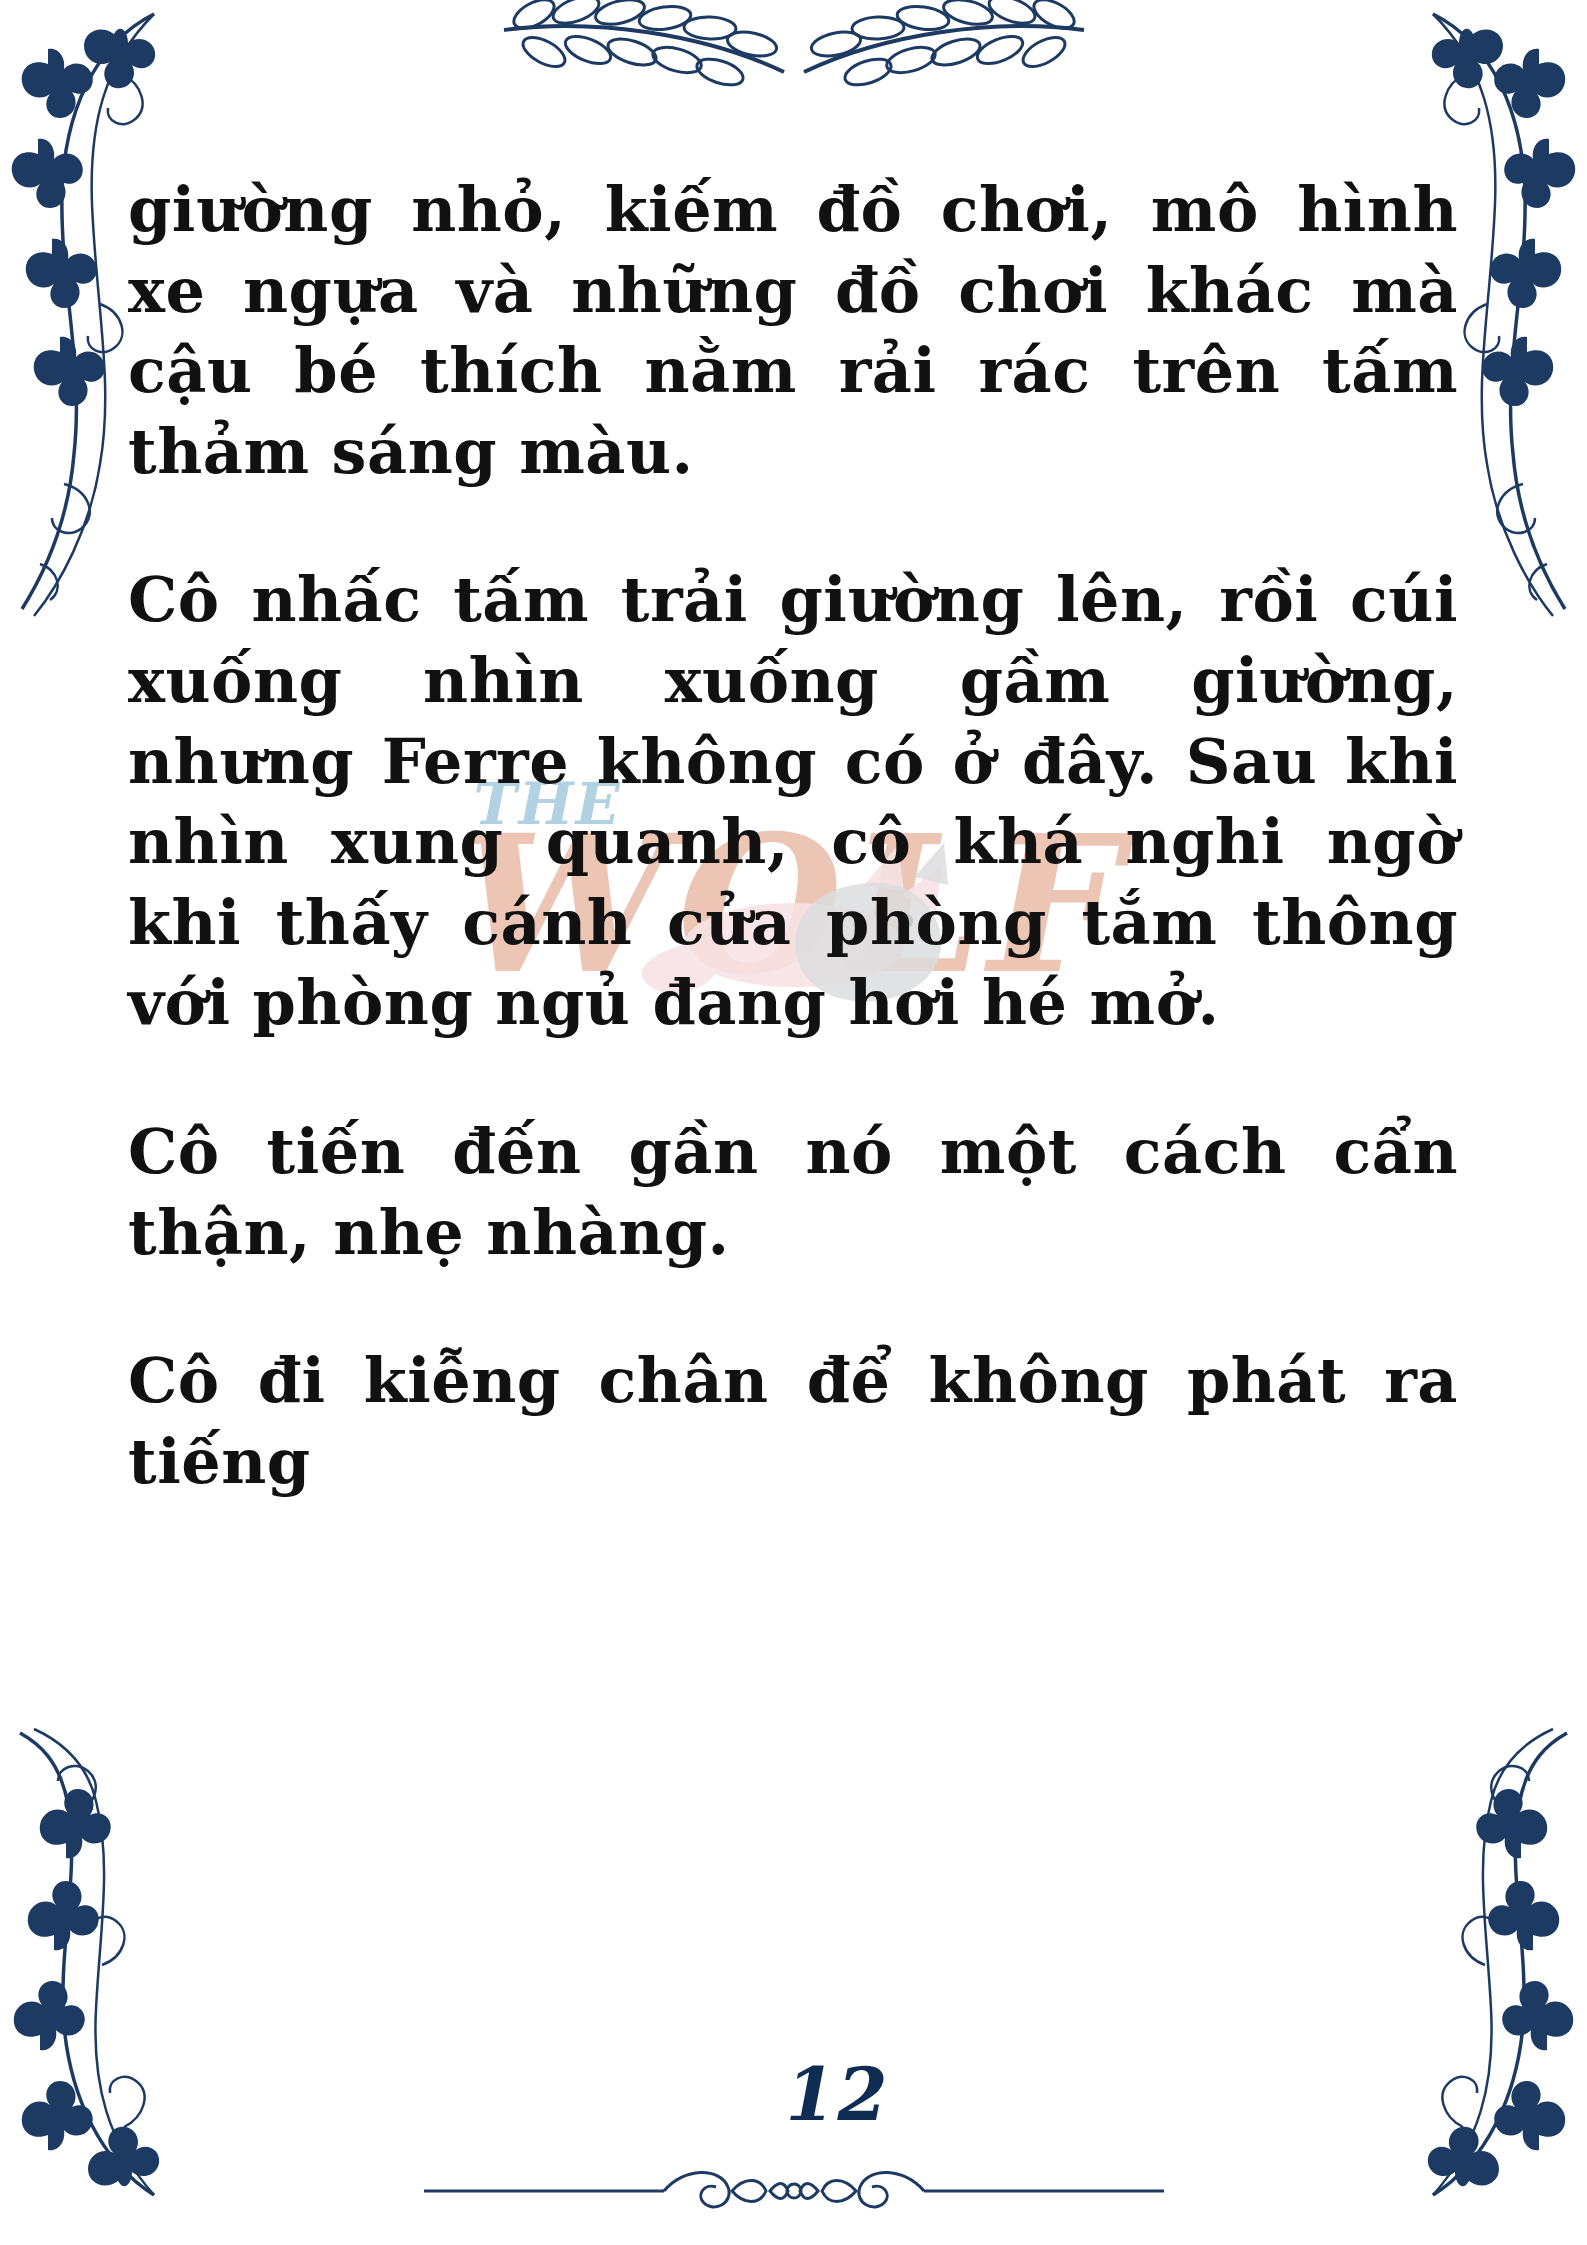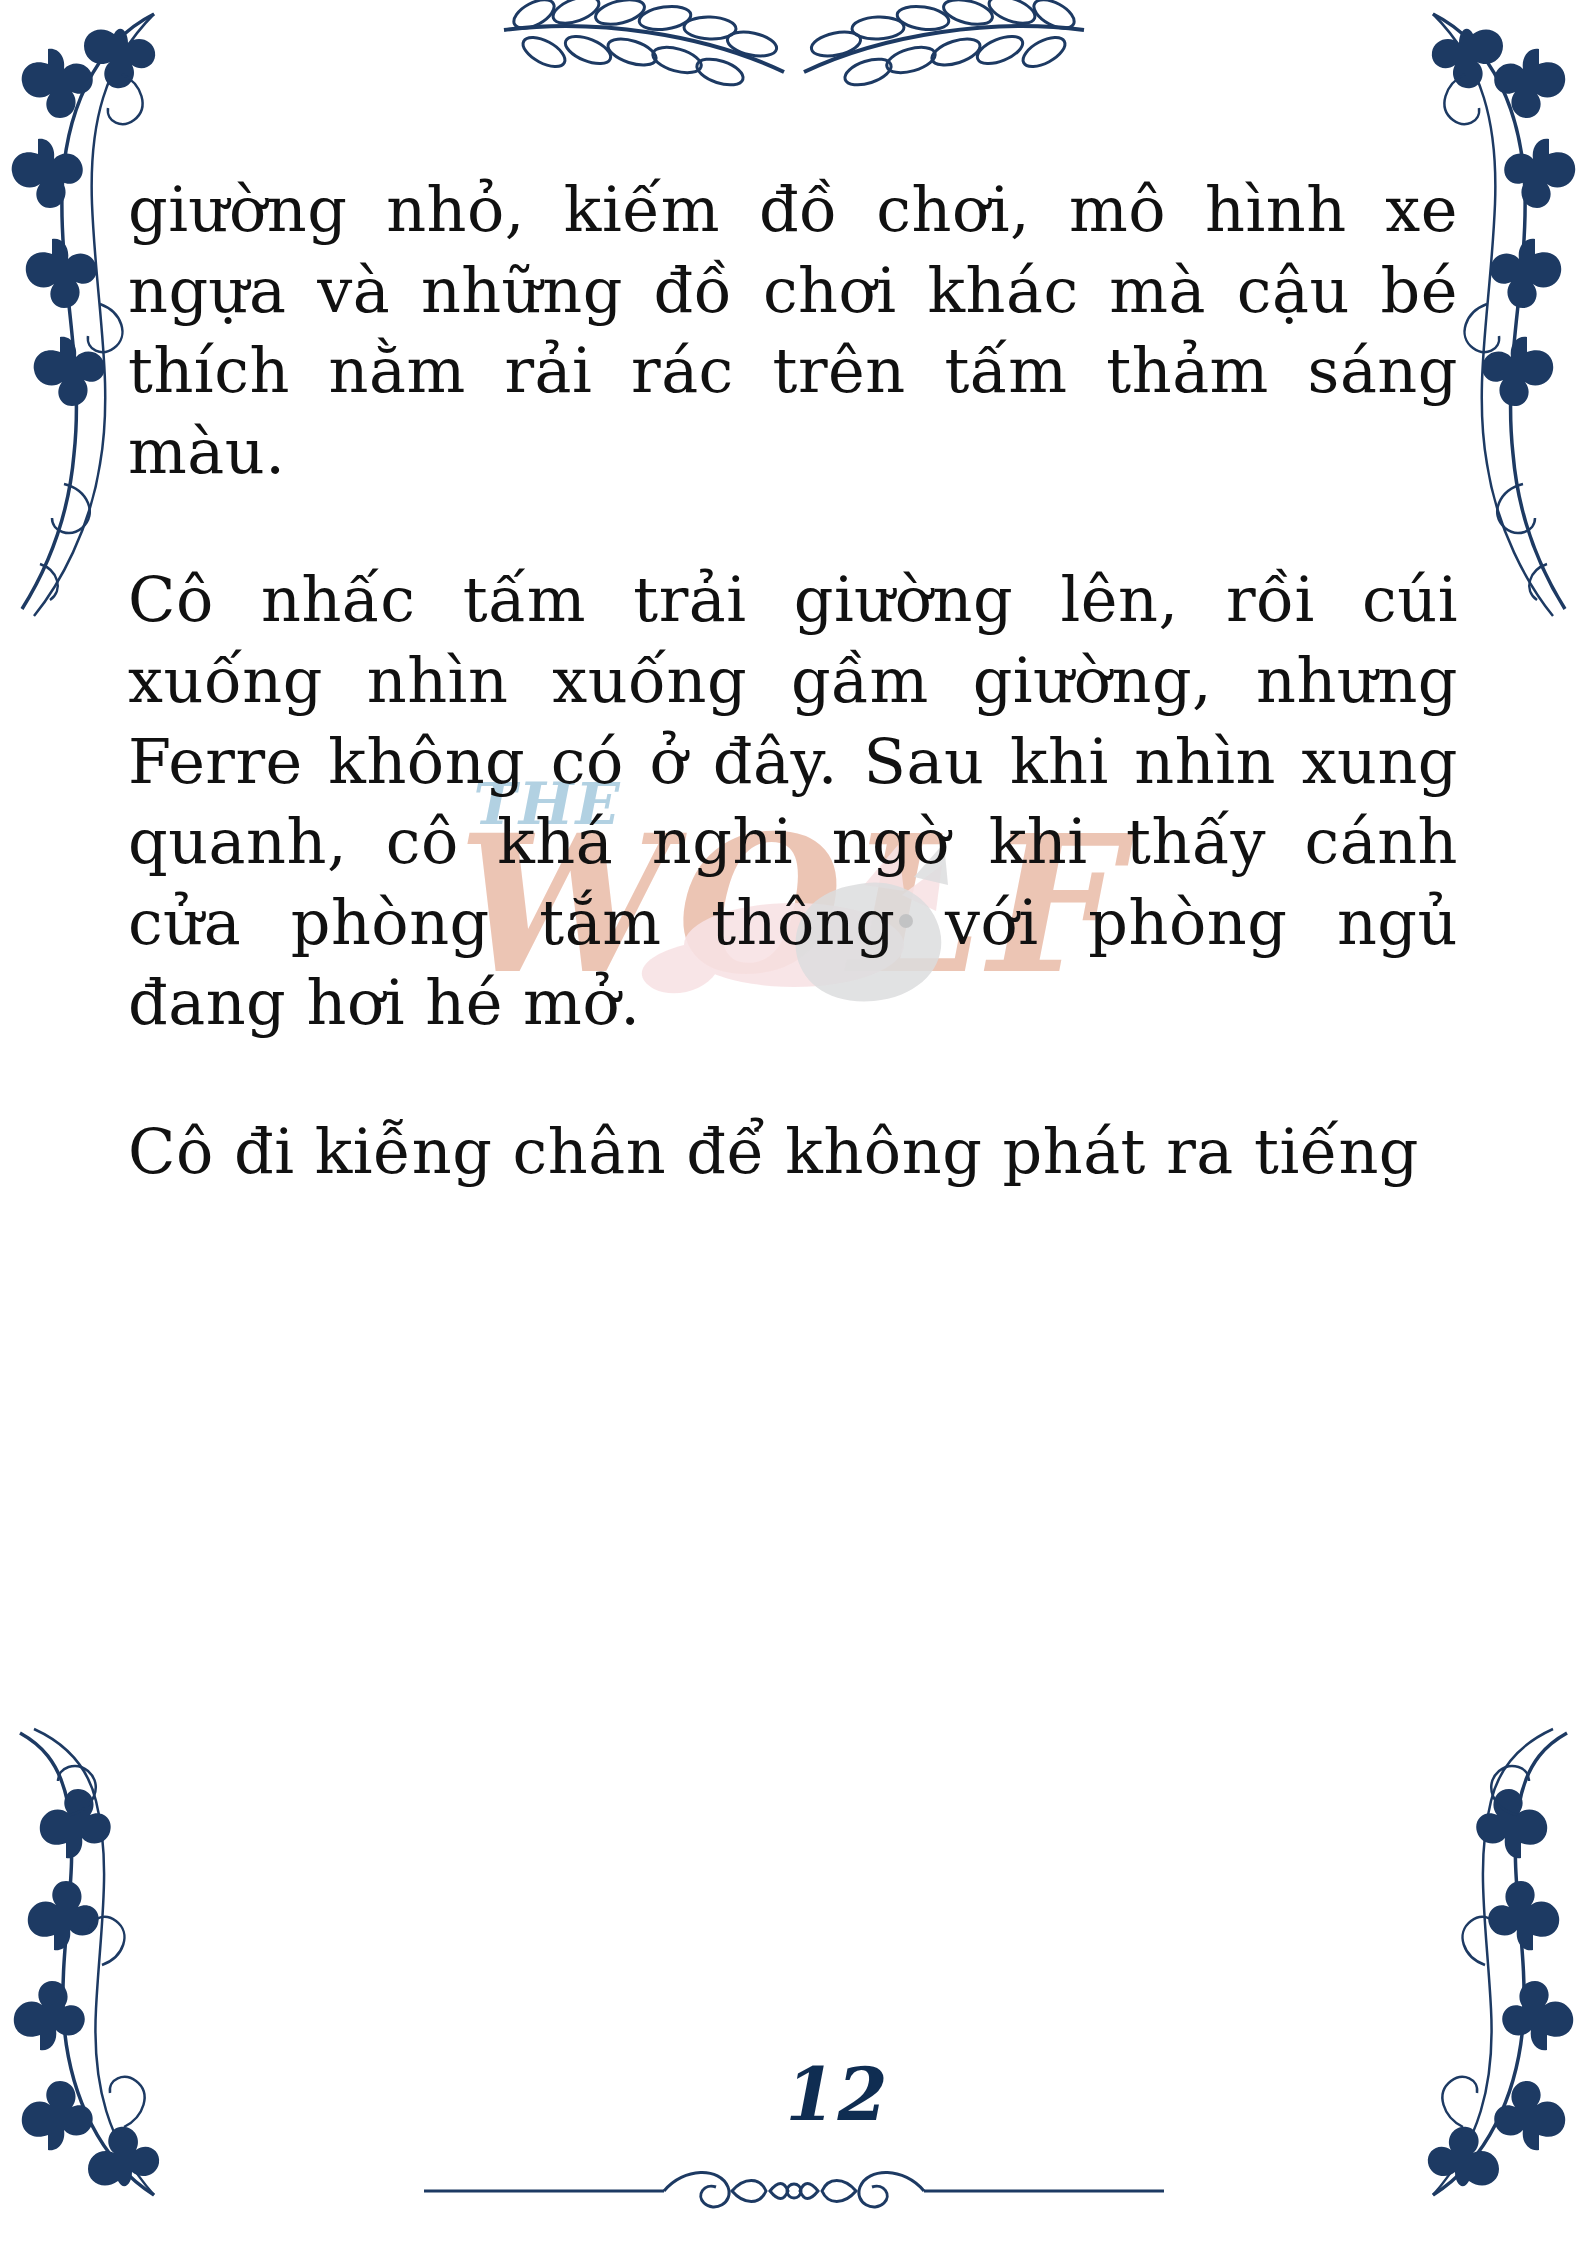--- a/index.html
+++ b/index.html
@@ -40,21 +40,21 @@
   }
   .para {
     font-family: "DejaVu Serif", serif;
     font-size: 62px;
     line-height: 1.30;
     color: #111111;
     text-align: justify;
     text-justify: inter-word;
     margin: 0 0 68px 0;
     letter-spacing: 0.5px;
-    font-weight: 400;
+    font-weight: 700;
   }
   .para:last-child { margin-bottom: 12px; }
 
   
   .watermark {
     position: absolute;
     top: 770px;
     left: 50%;
     transform: translateX(-50%);
     width: 760px;
@@ -235,20 +235,21 @@
         <path d="M240 60 c40 -10 78 10 86 46 c8 36 -22 66 -66 70 c-44 4 -74 -18 -78 -50 c-4 -34 20 -60 58 -66 z"></path>
         <path d="M300 52 l30 -34 l4 42 z"></path>
       </g>
       <circle cx="292" cy="96" r="7" fill="#3a3c40"></circle>
     </svg>
   </div>
 
   <div class="content">
     <p class="para">giường nhỏ, kiếm đồ chơi, mô hình xe ngựa và những đồ chơi khác mà cậu bé thích nằm rải rác trên tấm thảm sáng màu.</p>
     <p class="para">Cô nhấc tấm trải giường lên, rồi cúi xuống nhìn xuống gầm giường, nhưng Ferre không có ở đây. Sau khi nhìn xung quanh, cô khá nghi ngờ khi thấy cánh cửa phòng tắm thông với phòng ngủ đang hơi hé mở.</p>
+    <p class="para">Cô tiến đến gần nó một cách cẩn thận, nhẹ nhàng.</p>
     <p class="para">Cô đi kiễng chân để không phát ra tiếng</p>
   </div>
 
   <div class="page-number">12</div>
 
   <div class="deco deco-footer">
     <svg width="760" height="60" viewBox="0 0 760 60" fill="none" stroke="#1d3a63" stroke-width="3">
       <line x1="10" y1="30" x2="250" y2="30"></line>
       <line x1="510" y1="30" x2="750" y2="30"></line>
       <path d="M250 30 c20 -24 56 -24 64 -4 c6 16 -14 26 -24 16 c-8 -8 0 -20 12 -16"></path>

